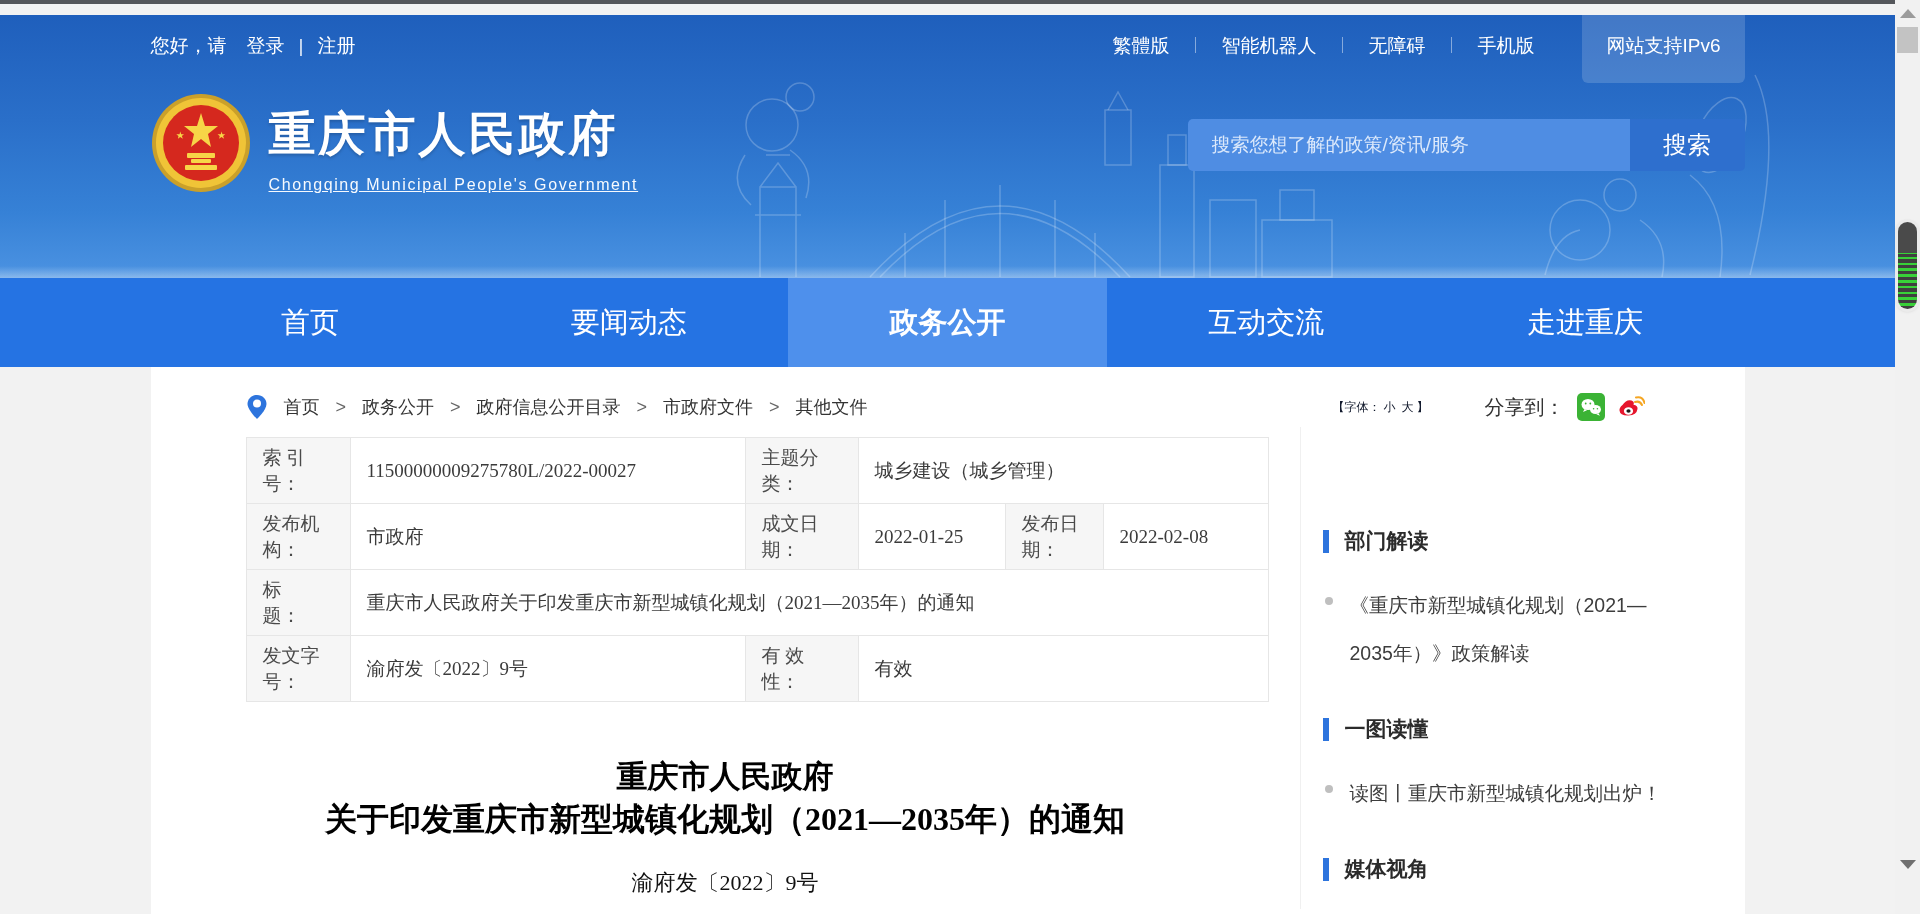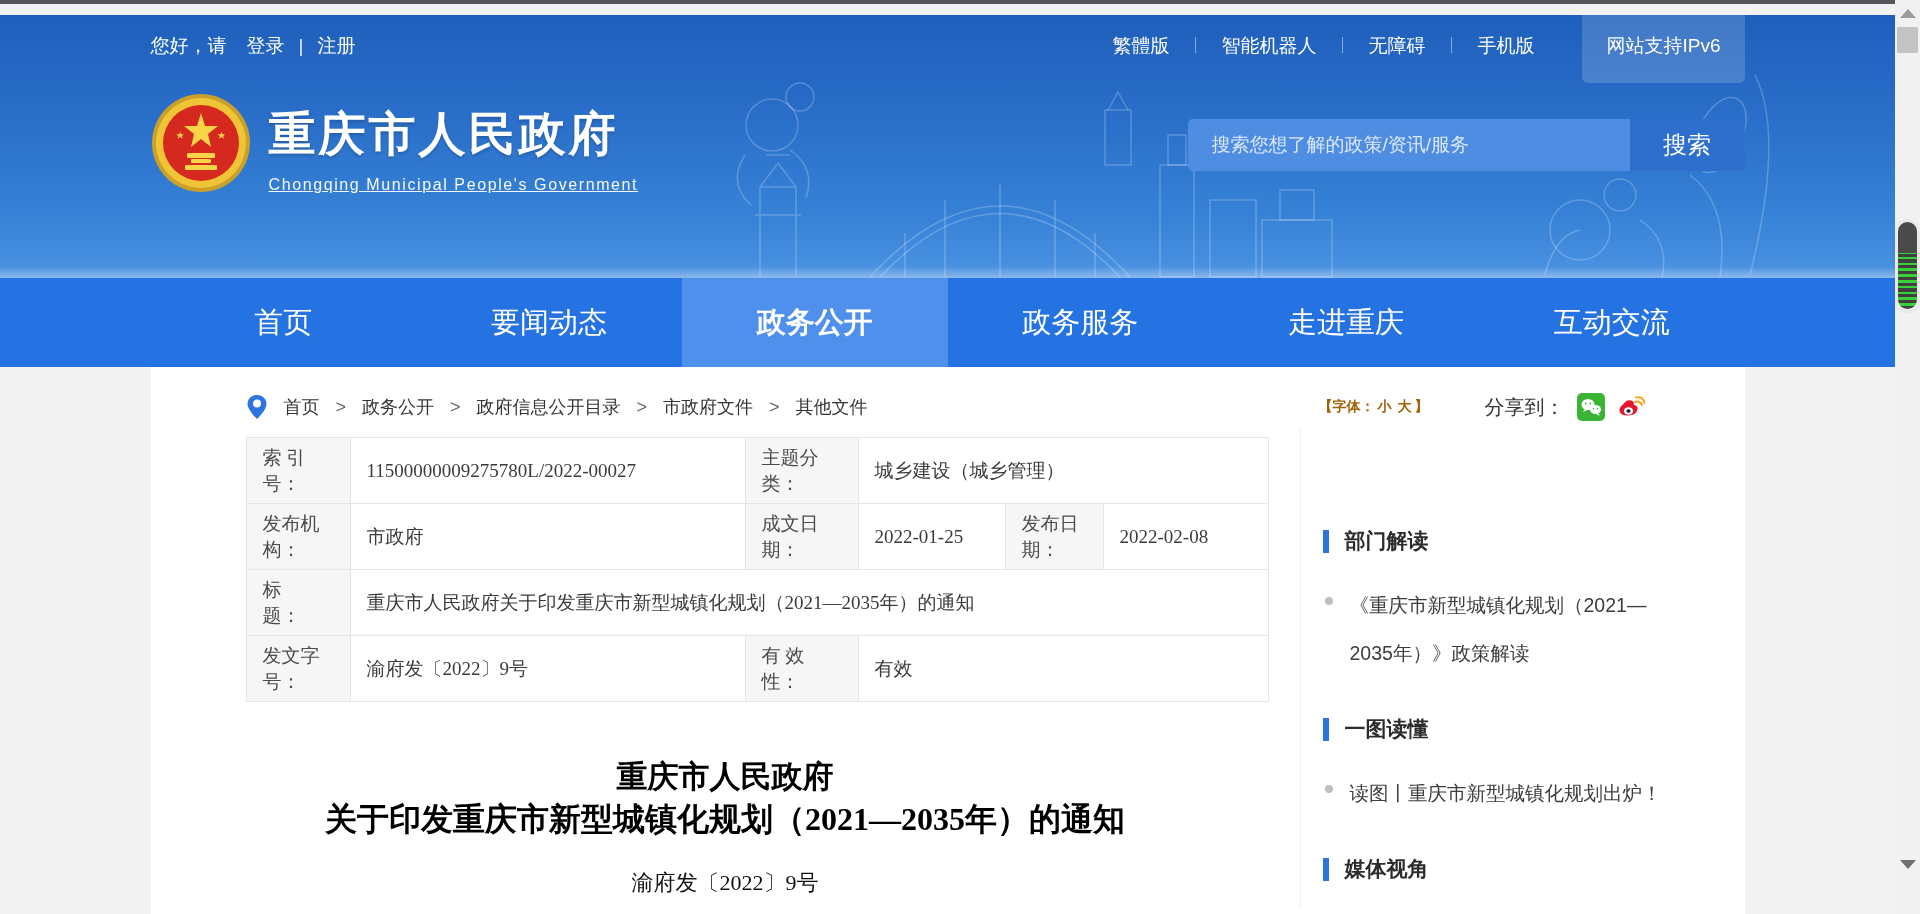--- a/index.html
+++ b/index.html
@@ -59,21 +59,21 @@
   
   .content { width:100%; height:558px; }
   .content-wrap { width:1594px; margin:0 auto; background:#ffffff; height:558px; overflow:hidden; }
 
   .topline { display:flex; align-items:center; padding:20px 100px 0 95px; height:60px; }
   .crumb-left { display:flex; align-items:center; gap:12px; font-size:18px; color:#333; }
   .crumb-left .pin { width:22px; height:26px; margin-right:4px; }
   .crumb { cursor:pointer; white-space:nowrap; }
   .crumb-sep { color:#666; padding:0 4px; }
   .crumb-right { margin-left:auto; display:flex; align-items:center; gap:56px; }
-  .fontctl { font-size:14px; color:#a16207; white-space:nowrap;font-weight:bold; }
+  .fontctl { font-size:12px; color:#0f172a; white-space:nowrap; }
   .fontctl .fbtn { cursor:pointer; padding:0 3px; }
   .sharebox { display:flex; align-items:center; gap:12px; font-size:20px; color:#333; }
   .share-ic { width:28px; height:28px; cursor:pointer; display:block; }
 
   
   .meta-table { margin:10px 0 0 95px; border-collapse:collapse; table-layout:fixed; width:1022px;
     font-family:"Liberation Serif","DejaVu Serif",serif; font-size:19px; color:#3b3b3b; }
   .meta-table td { border:1px solid #e6e6e6; height:66px; padding:0 16px; vertical-align:middle; }
   .meta-table td.lbl { background:#f6f6f6; color:#4a4a4a; }
 
@@ -194,23 +194,22 @@
         </div>
       </div>
     </div>
   </div>
 
   <nav class="navbar">
     <div class="wrap">
       <div class="nav-item">首页</div>
       <div class="nav-item">要闻动态</div>
       <div class="nav-item active">政务公开</div>
-      <div class="nav-item">政务服务</div>
+      <div class="nav-item">互动交流</div>
       <div class="nav-item">走进重庆</div>
-      <div class="nav-item">互动交流</div>
     </div>
   </nav>
 
   <div class="content">
     <div class="content-wrap">
 
       <div class="topline">
         <div class="crumb-left">
           <svg class="pin" viewBox="0 0 22 26">
             <path d="M11 1 C5.5 1 1.5 5 1.5 10 C1.5 16 11 25 11 25 C11 25 20.5 16 20.5 10 C20.5 5 16.5 1 11 1 Z" fill="#2d74dd"></path>

